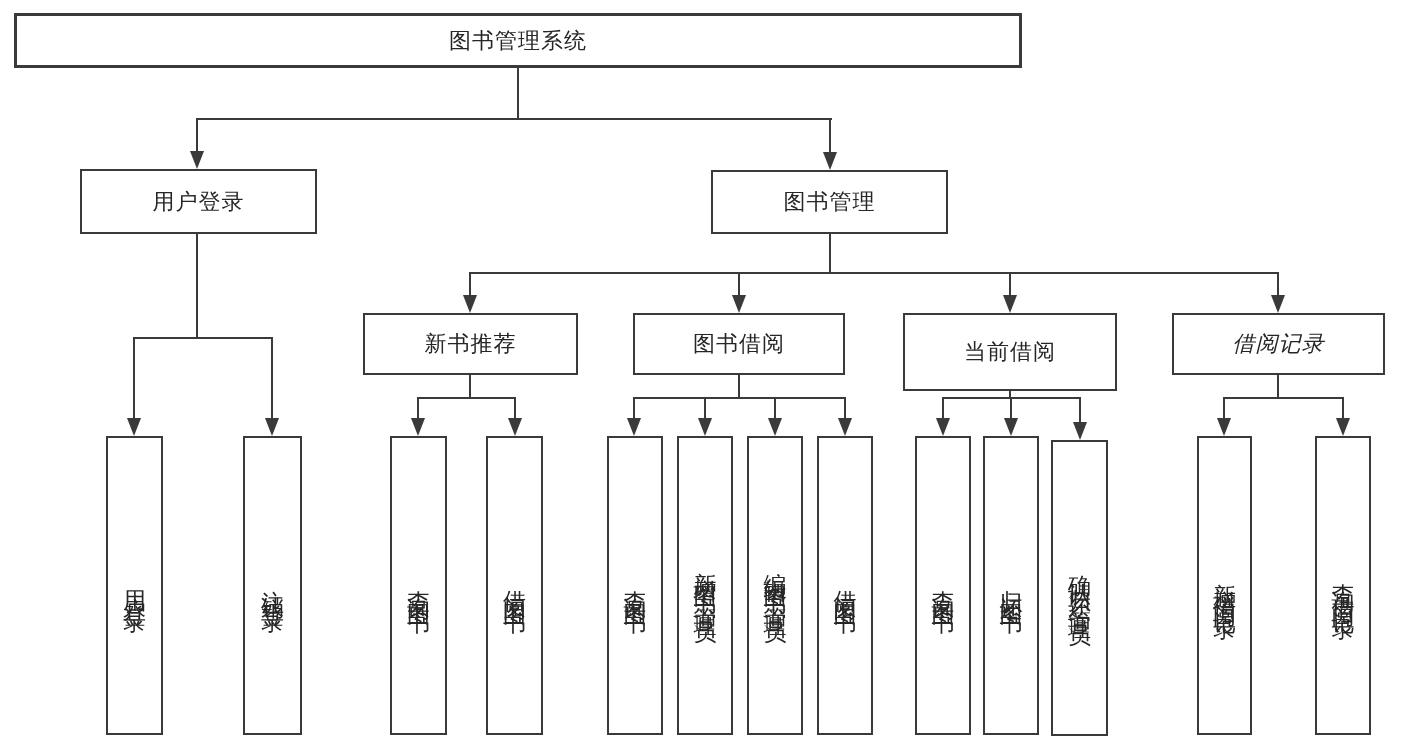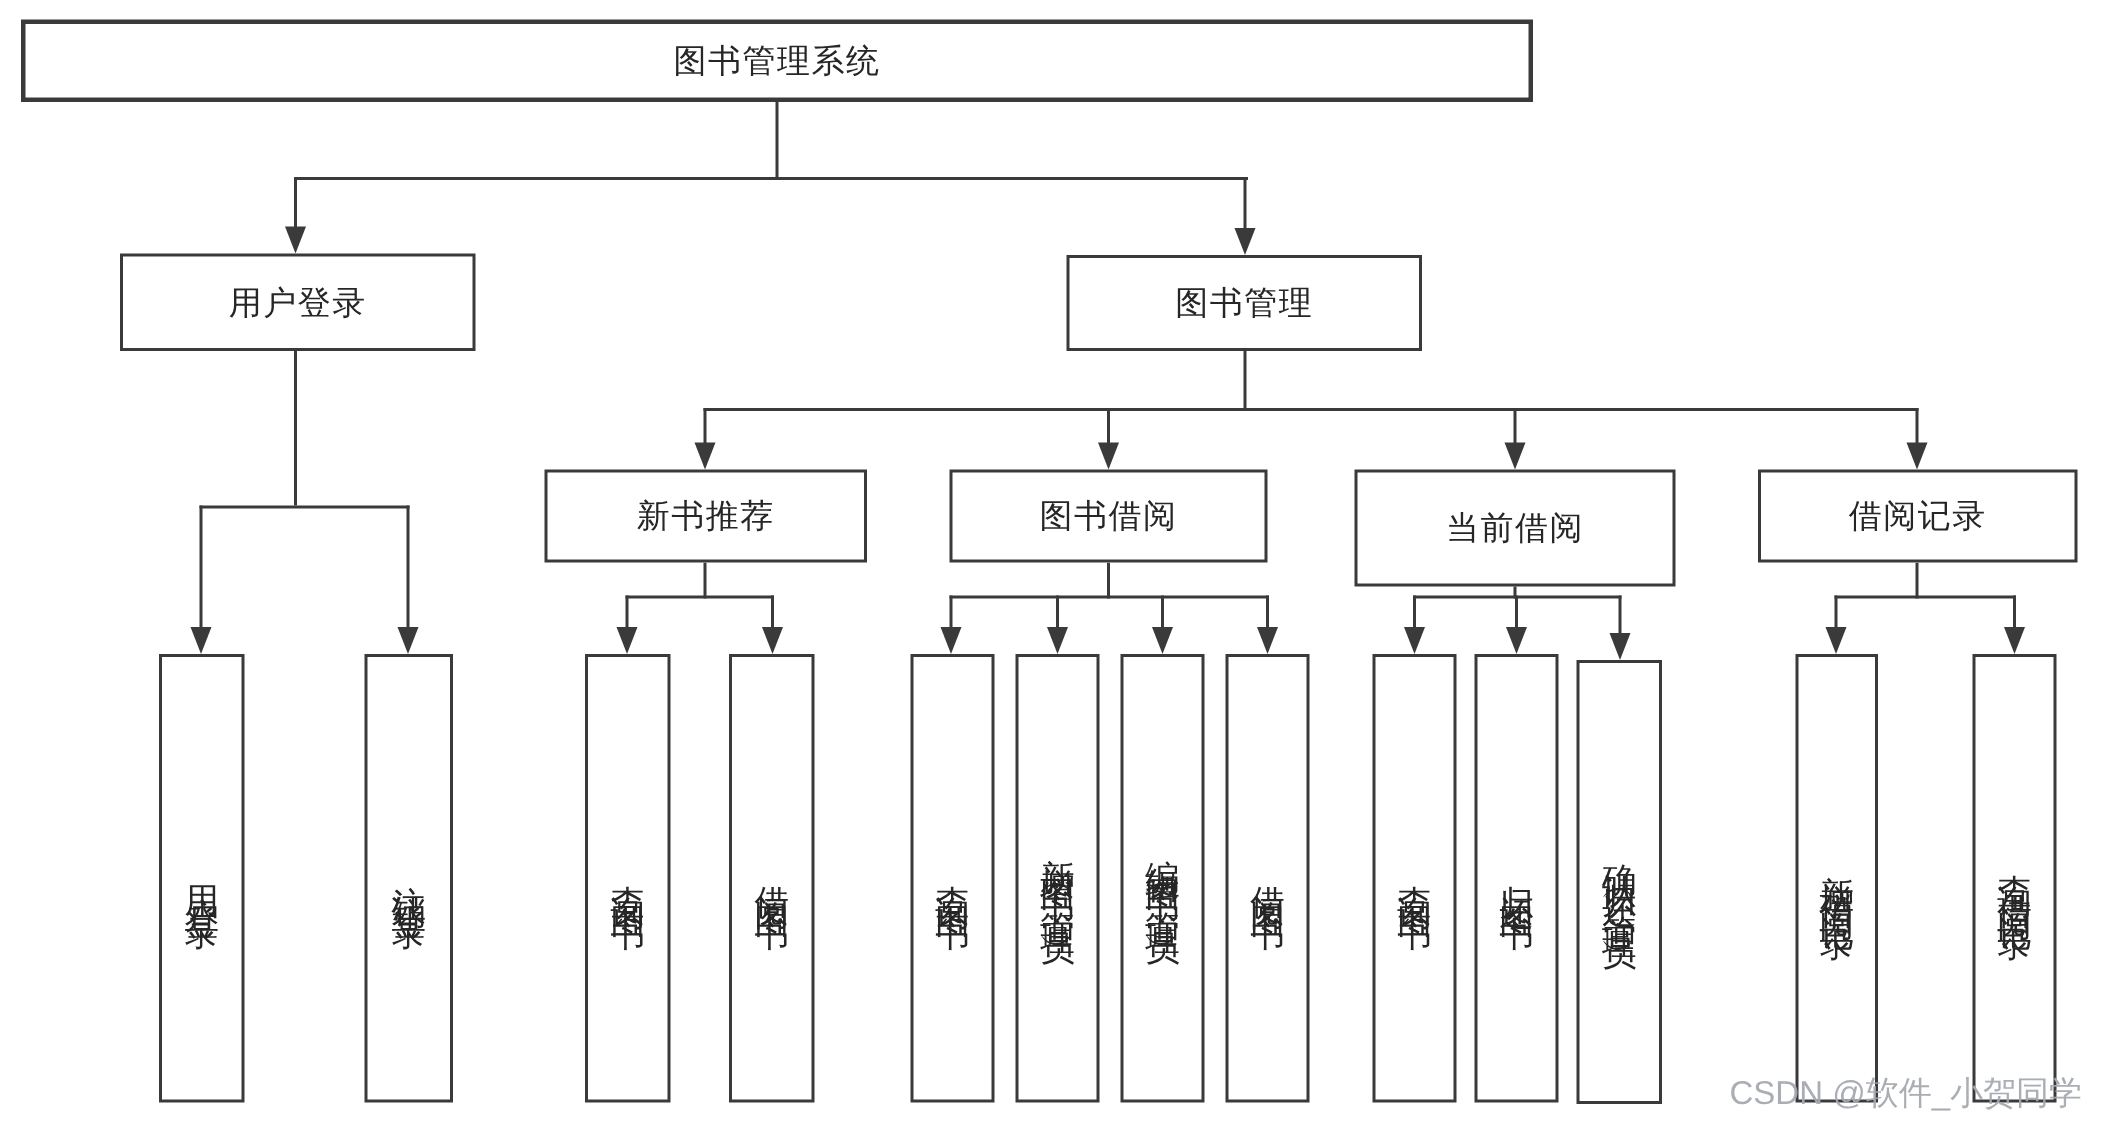--- a/index.html
+++ b/index.html
@@ -138,21 +138,21 @@
 
   <div class="node" style="left:711px; top:170px; width:237px; height:64px;">
     <span class="hlabel">图书管理</span>
   </div>
   <div class="node" style="left:633px; top:313px; width:212px; height:62px;font-family:Liberation Serif, serif;">
     <span class="hlabel">图书借阅</span>
   </div>
   <div class="node" style="left:903px; top:313px; width:214px; height:78px;">
     <span class="hlabel">当前借阅</span>
   </div>
-  <div class="node" style="left:1172px; top:313px; width:213px; height:62px;">
+  <div class="node" style="left:1172px; top:313px; width:213px; height:62px;font-style:italic;">
     <span class="hlabel">借阅记录</span>
   </div>
 
   <div class="node" style="left:106px; top:436px; width:57px; height:299px;">
     <span class="vlabel">用户登录</span>
   </div>
   <div class="node" style="left:243px; top:436px; width:59px; height:299px;">
     <span class="vlabel">注销登录</span>
   </div>
 
@@ -186,15 +186,14 @@
     <span class="vlabel">确认归还（管理员）</span>
   </div>
 
   <div class="node" style="left:1197px; top:436px; width:55px; height:299px;">
     <span class="vlabel">新增借阅记录</span>
   </div>
   <div class="node" style="left:1315px; top:436px; width:56px; height:299px;">
     <span class="vlabel">查询借阅记录</span>
   </div>
 
-  <div class="watermark">CSDN @软件_小贺同学</div>
 
 </div>
 
 </body></html>

